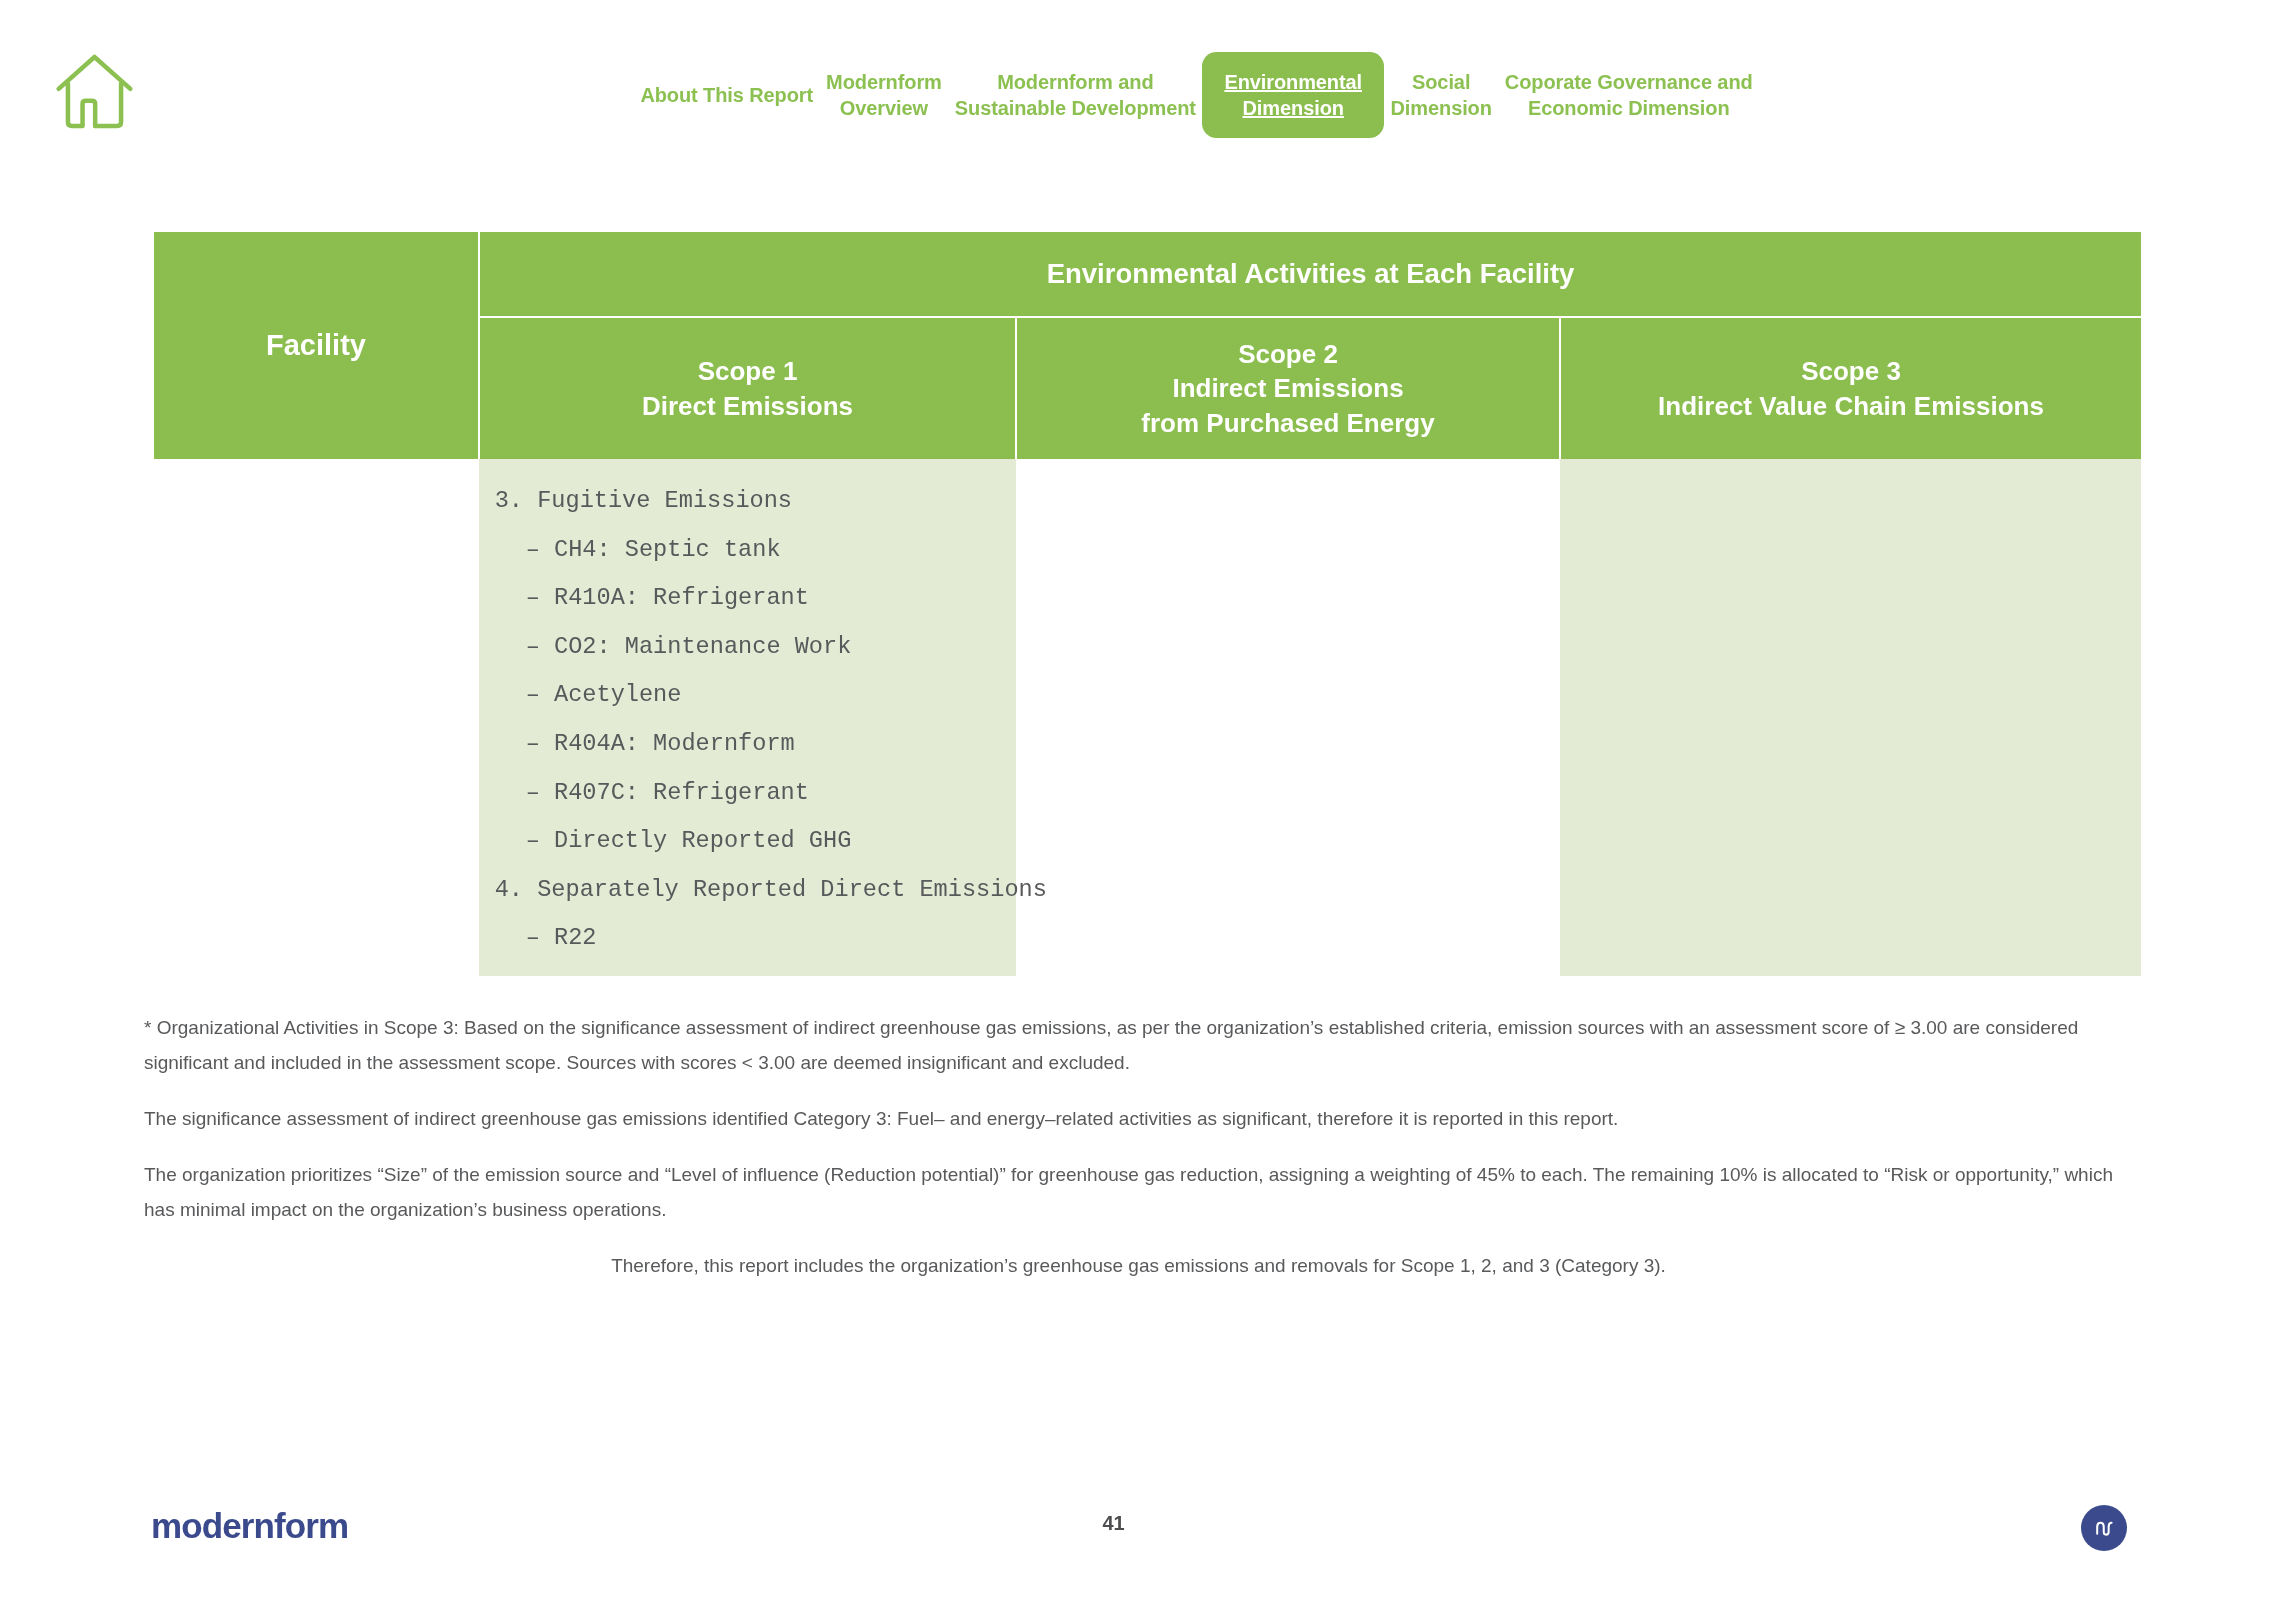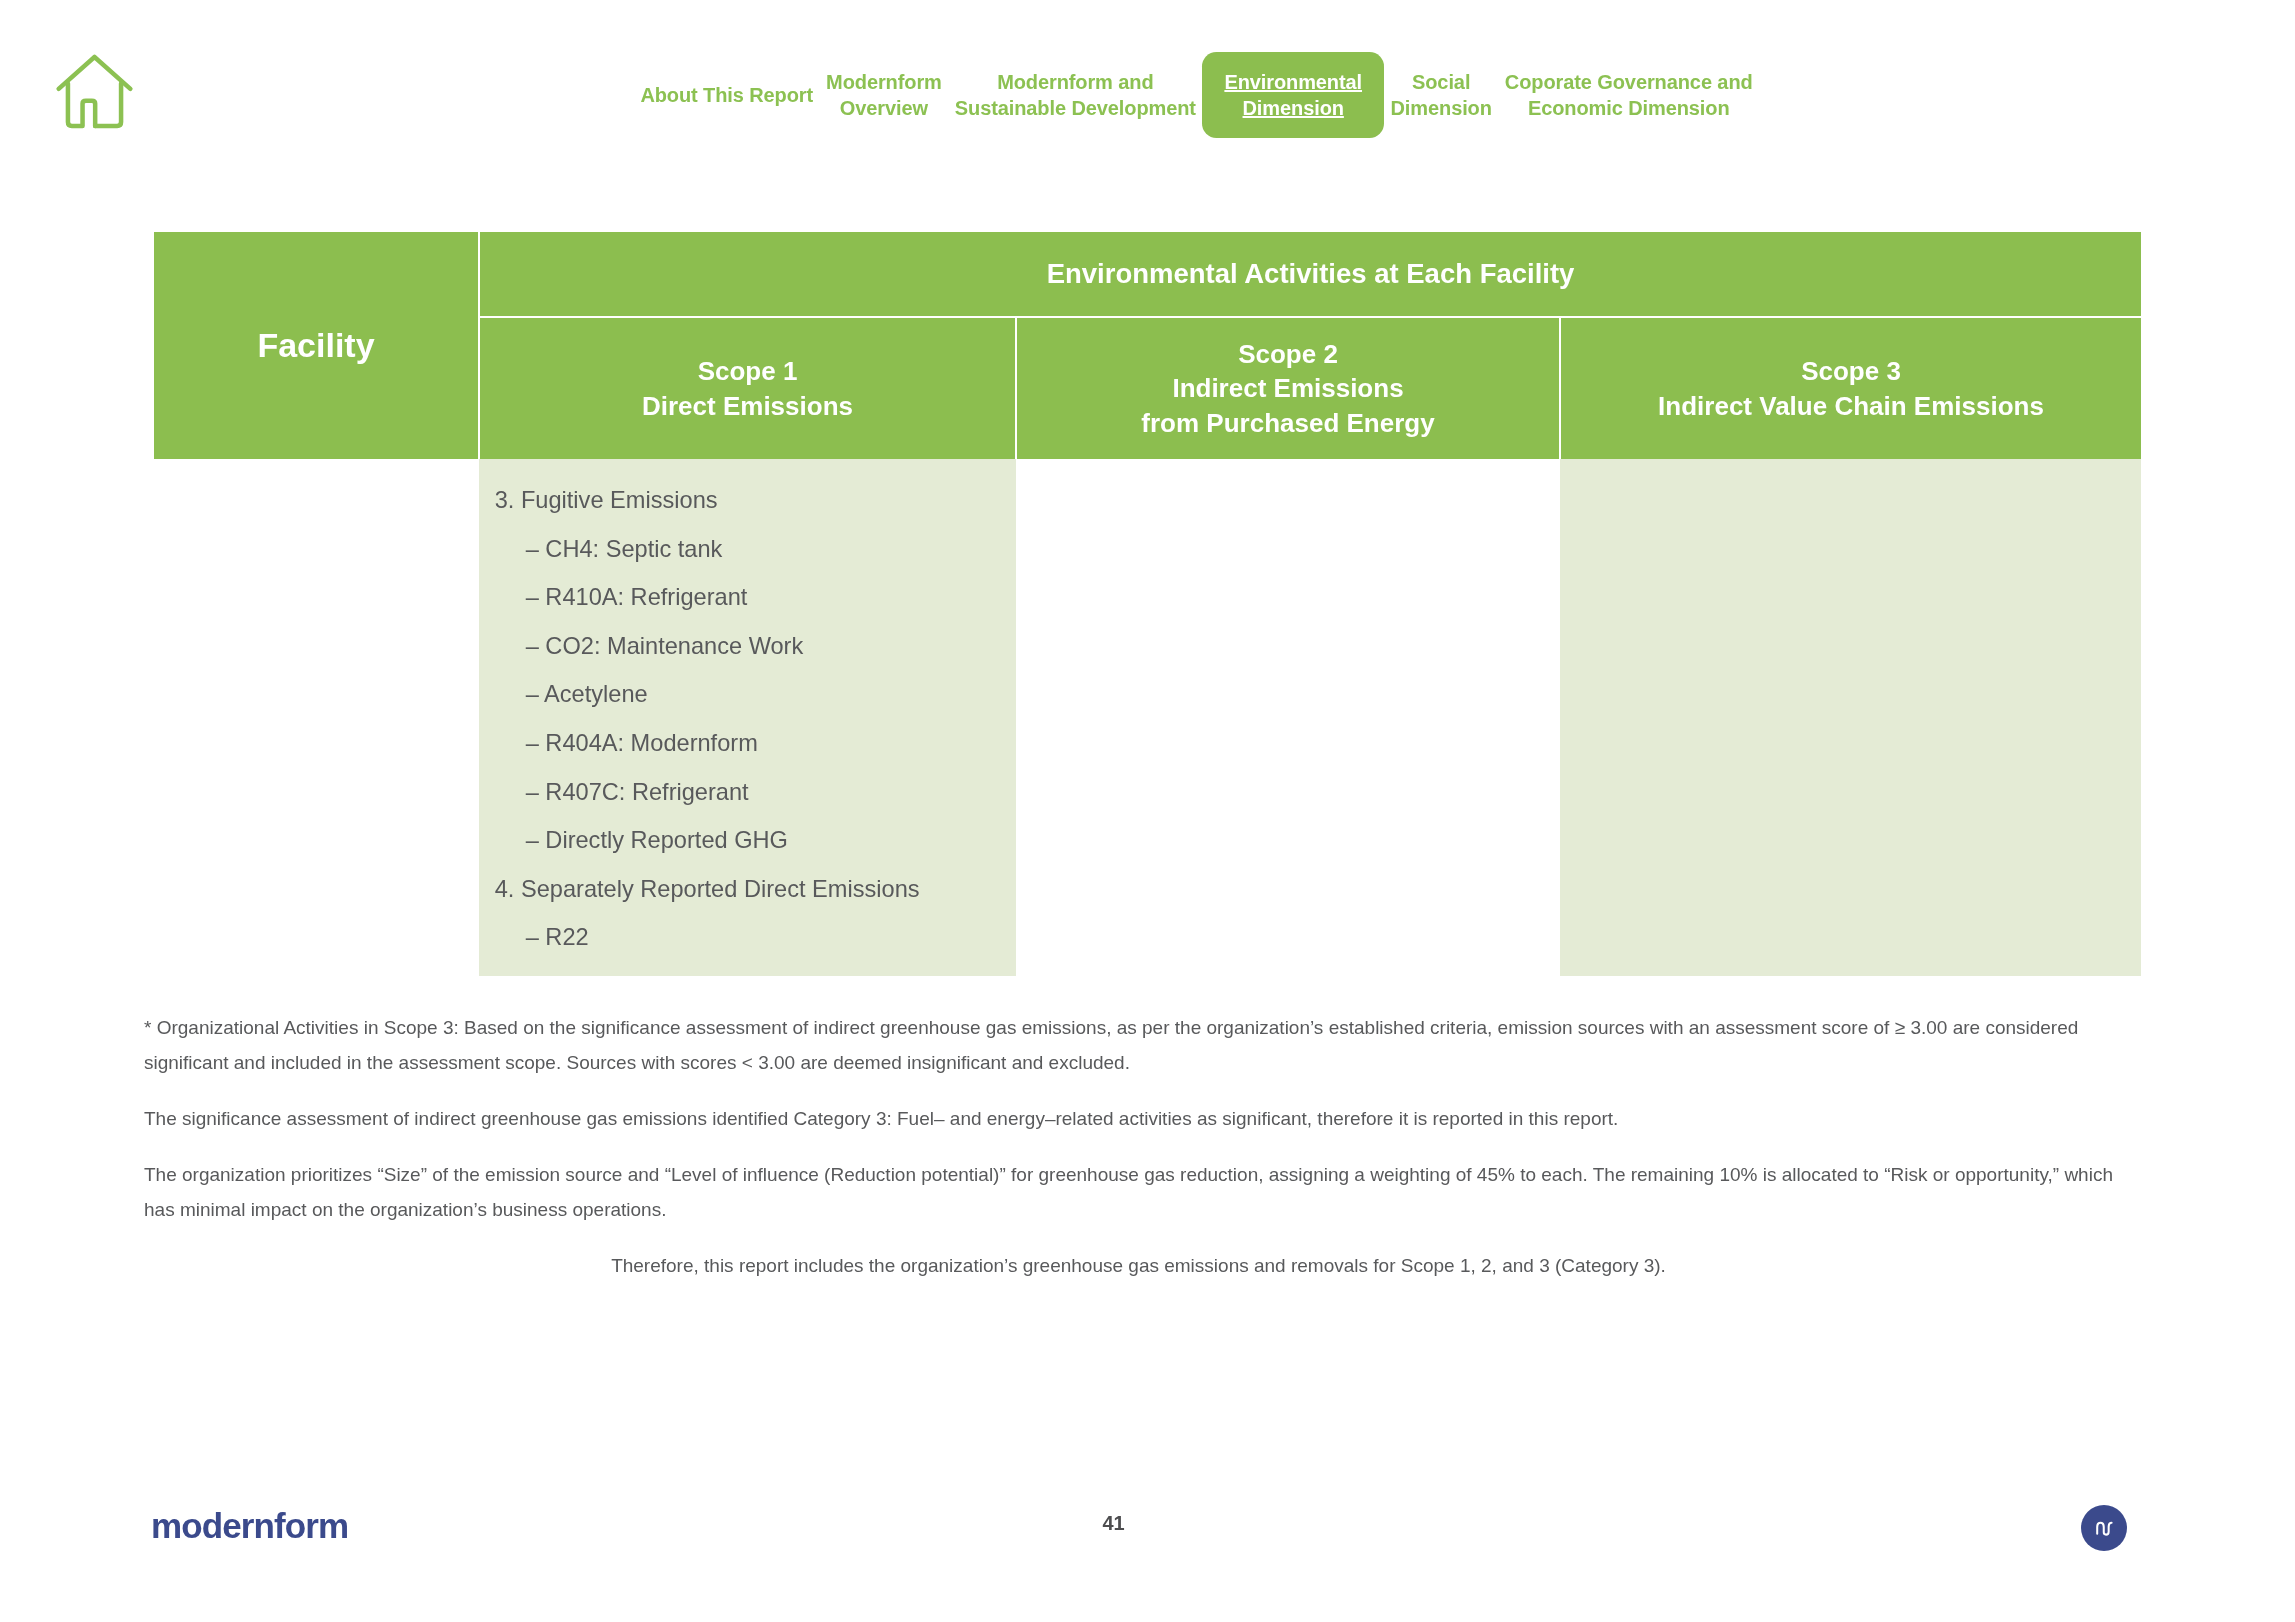--- a/index.html
+++ b/index.html
@@ -87,39 +87,40 @@
     color: #ffffff;
     text-align: center;
     font-weight: bold;
   }
   .hdr-top {
     font-size: 27.5px;
     height: 84px;
     border-left: 2px solid #ffffff;
   }
   .hdr-facility {
-    font-size: 34px;
+    font-size: 29px;
     height: 225px;
   }
   .hdr-scope {
     font-size: 26px;
     line-height: 1.33;
     height: 141px;
     border-top: 2px solid #ffffff;
     border-left: 2px solid #ffffff;
     white-space: pre-line;
     padding: 5.2px 13px;
   }
 
   .body-cell {
     vertical-align: top;
     height: 510px;
     font-size: 23.6px;
     line-height: 1;
     color: #58595b;
+    font-family: Liberation Mono, monospace;
   }
   .body-cell.tint { background: #e4ebd5; }
   .body-cell.plain { background: #ffffff; }
 
   .cell-list {
     padding: 30px 0 26px 15.7px;
   }
   .cell-list .li {
     font-size: 23.6px;
     line-height: 1;

